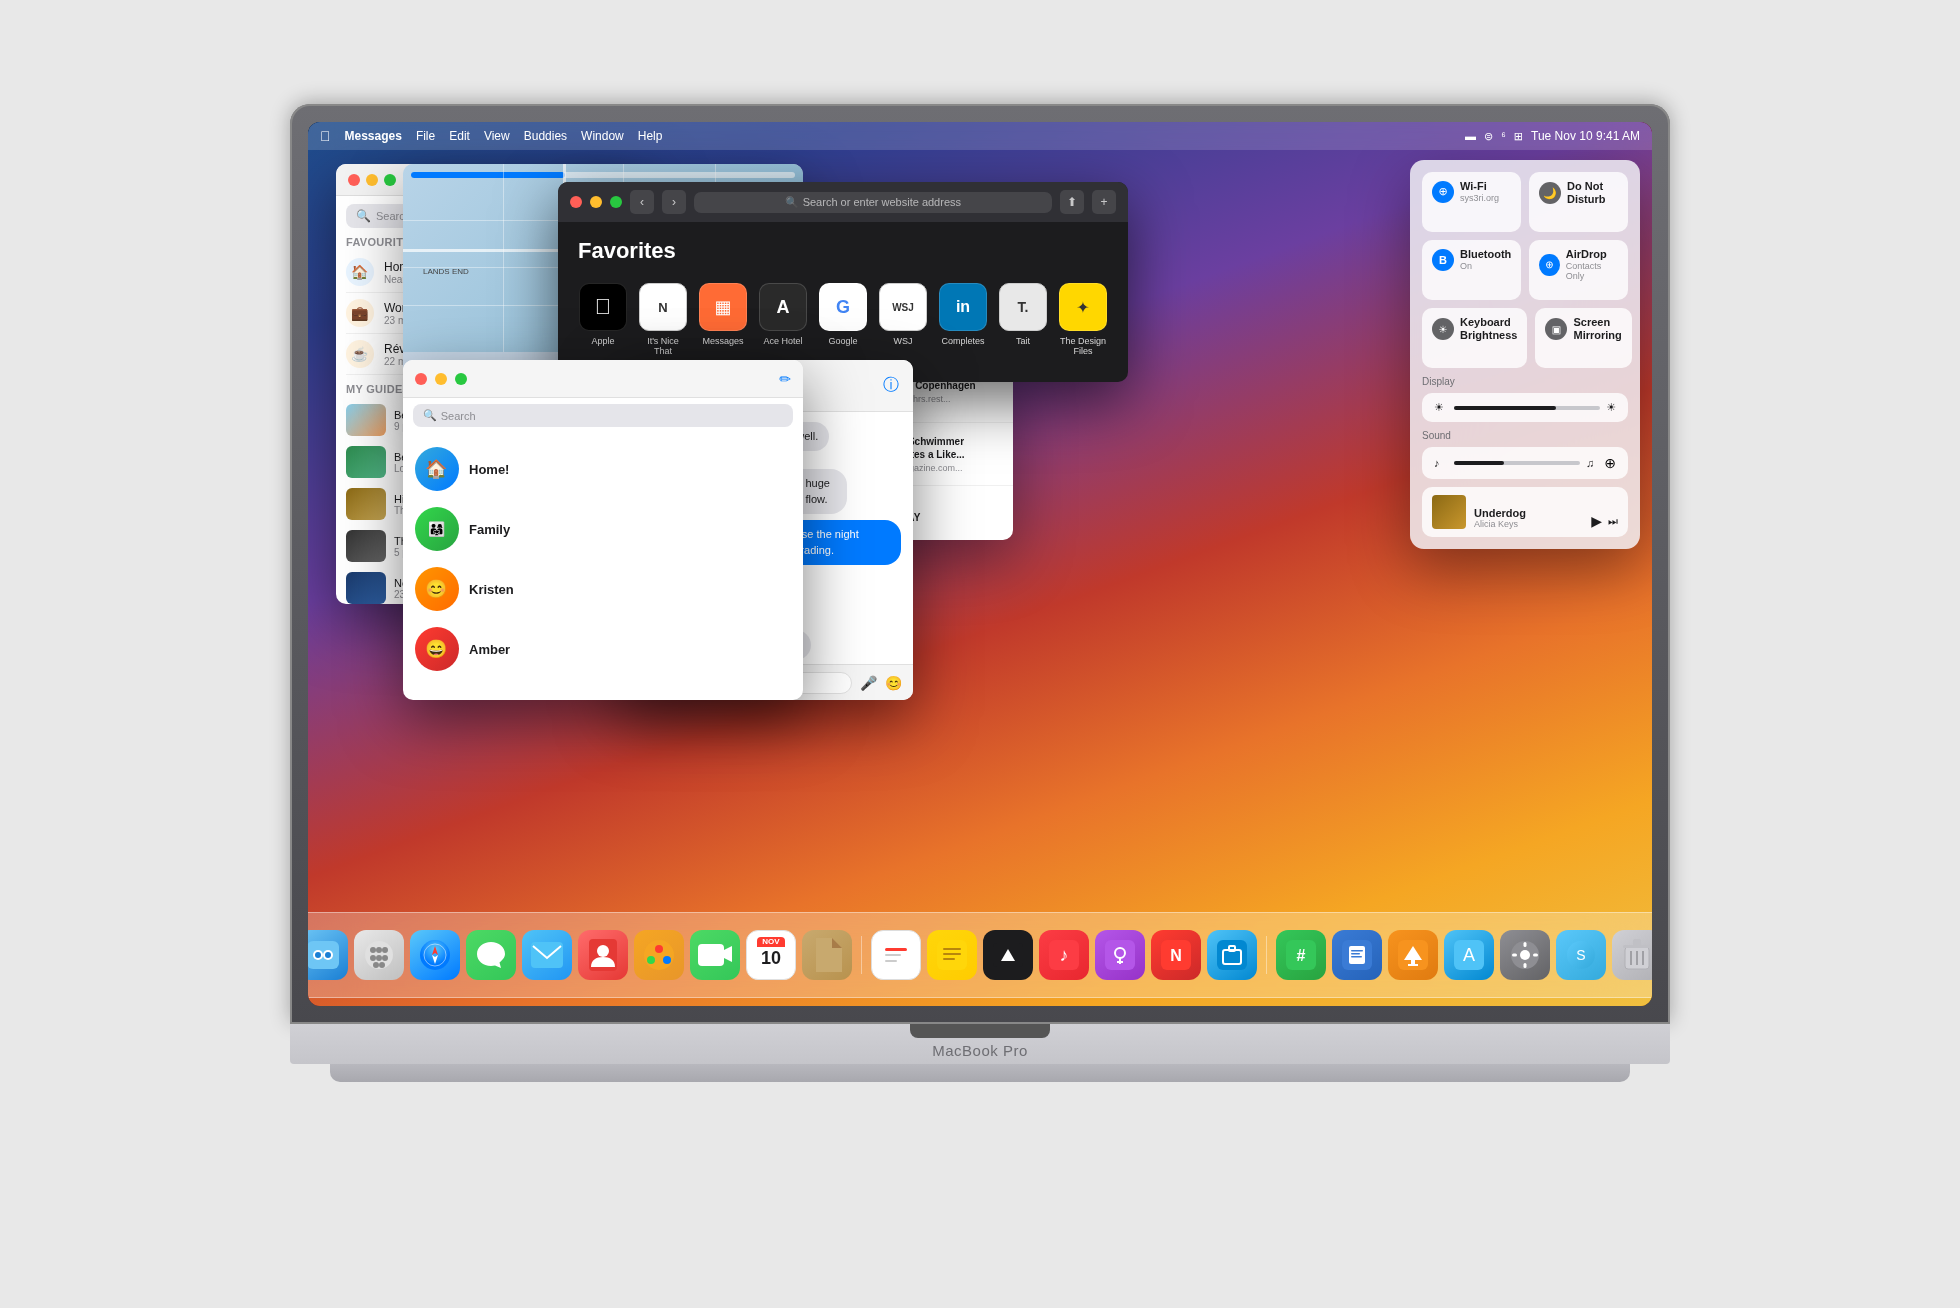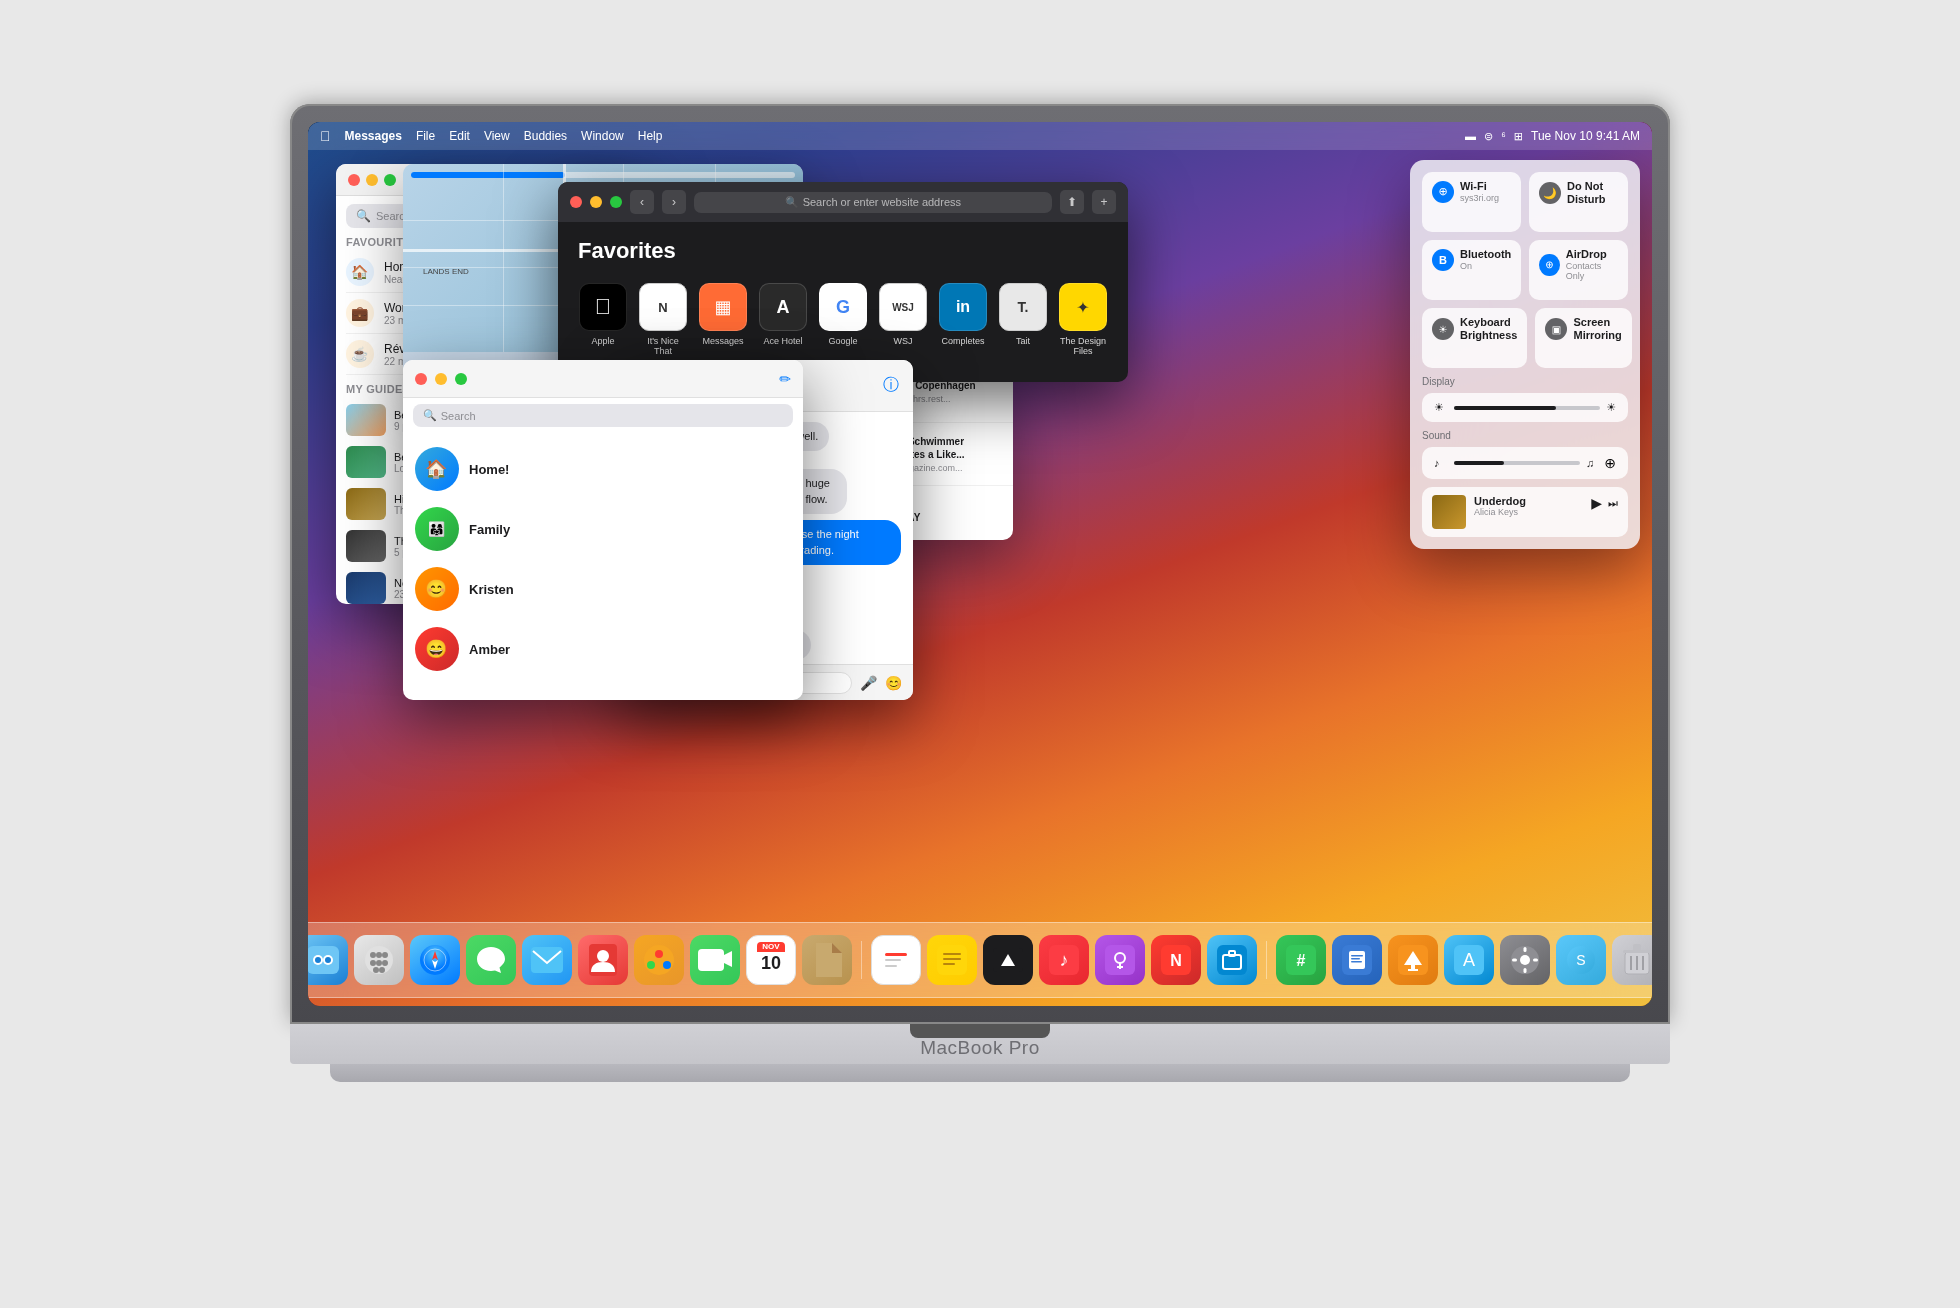--- a/index.html
+++ b/index.html
@@ -122,21 +122,21 @@
       font-size: 11px;
       color: white;
     }
 
     
     .dock {
       position: absolute;
       bottom: 8px;
       left: 50%;
       transform: translateX(-50%);
-      height: 76px;
+      height: 86px;
       background: rgba(255,255,255,0.25);
       backdrop-filter: blur(30px);
       border-radius: 18px;
       border: 1px solid rgba(255,255,255,0.4);
       display: flex;
       align-items: center;
       padding: 6px 12px;
       gap: 6px;
       z-index: 100;
     }
@@ -668,21 +668,21 @@
     .cc-slider-end-icon {
       font-size: 11px;
       color: #1c1c1e;
     }
 
     .cc-now-playing {
       background: rgba(255,255,255,0.8);
       border-radius: 10px;
       padding: 8px 10px;
       display: flex;
-      align-items: flex-start;
+      align-items: flex-end;
       gap: 8px;
     }
 
     .cc-album-art {
       width: 34px;
       height: 34px;
       border-radius: 4px;
       background: linear-gradient(135deg, #8b6914, #c9972d);
       flex-shrink: 0;
     }
@@ -715,21 +715,21 @@
       background: linear-gradient(180deg, #d0d0d5 0%, #c5c5ca 100%);
       border-radius: 0 0 4px 4px;
       position: relative;
       display: flex;
       justify-content: center;
       align-items: flex-end;
       padding-bottom: 5px;
     }
 
     .macbook-label {
-      font-size: 19px;
+      font-size: 15px;
       color: #6e6e73;
       font-weight: 400;
       letter-spacing: 0.5px;
     }
 
     .macbook-notch {
       position: absolute;
       top: 0;
       left: 50%;
       transform: translateX(-50%);

